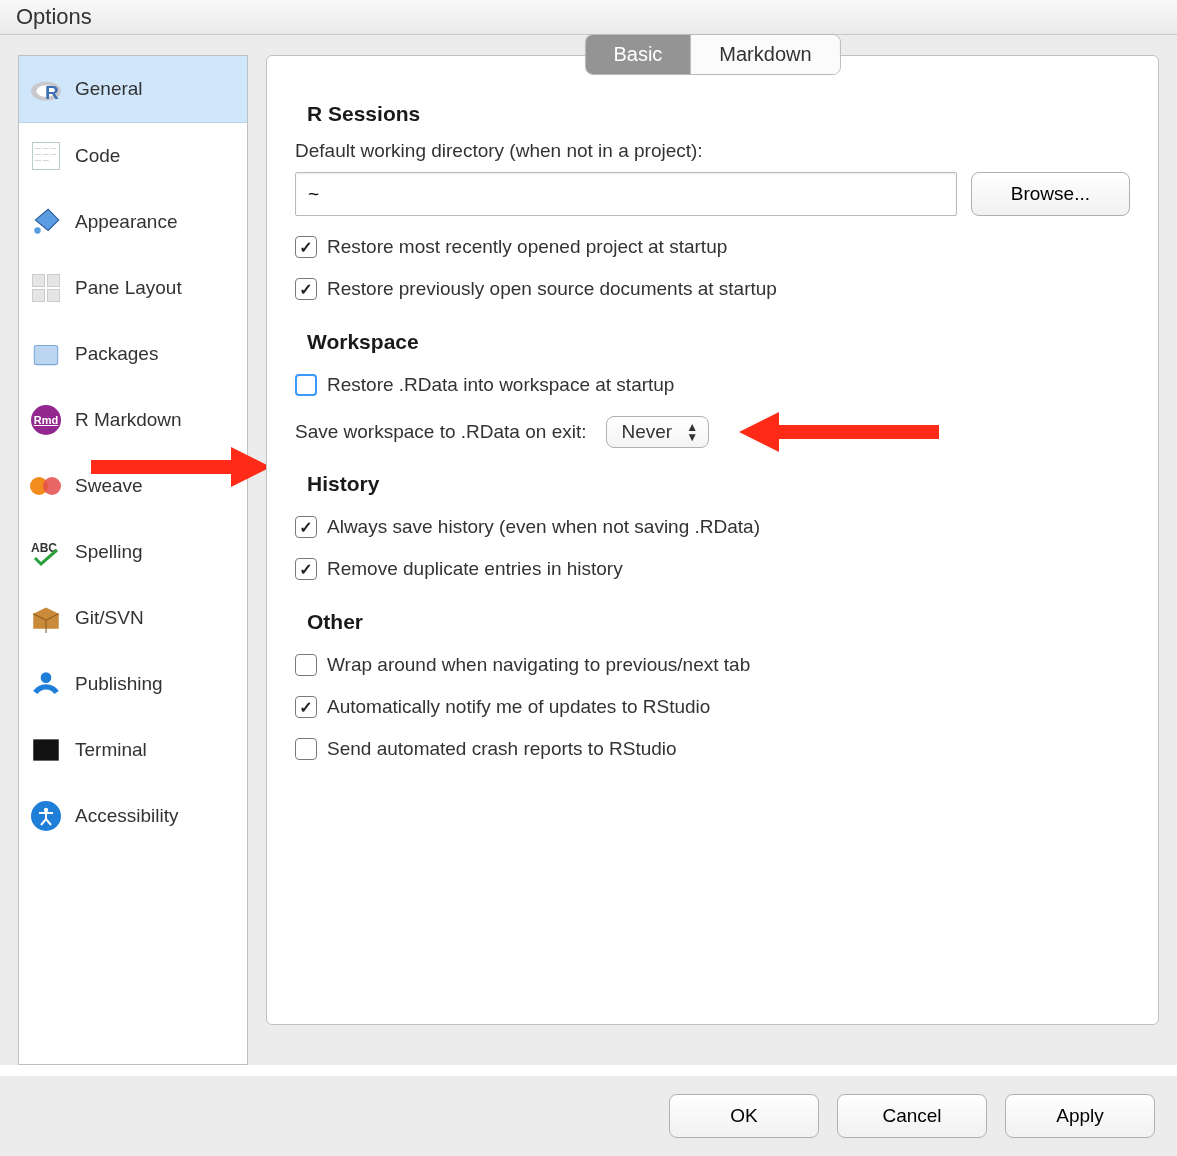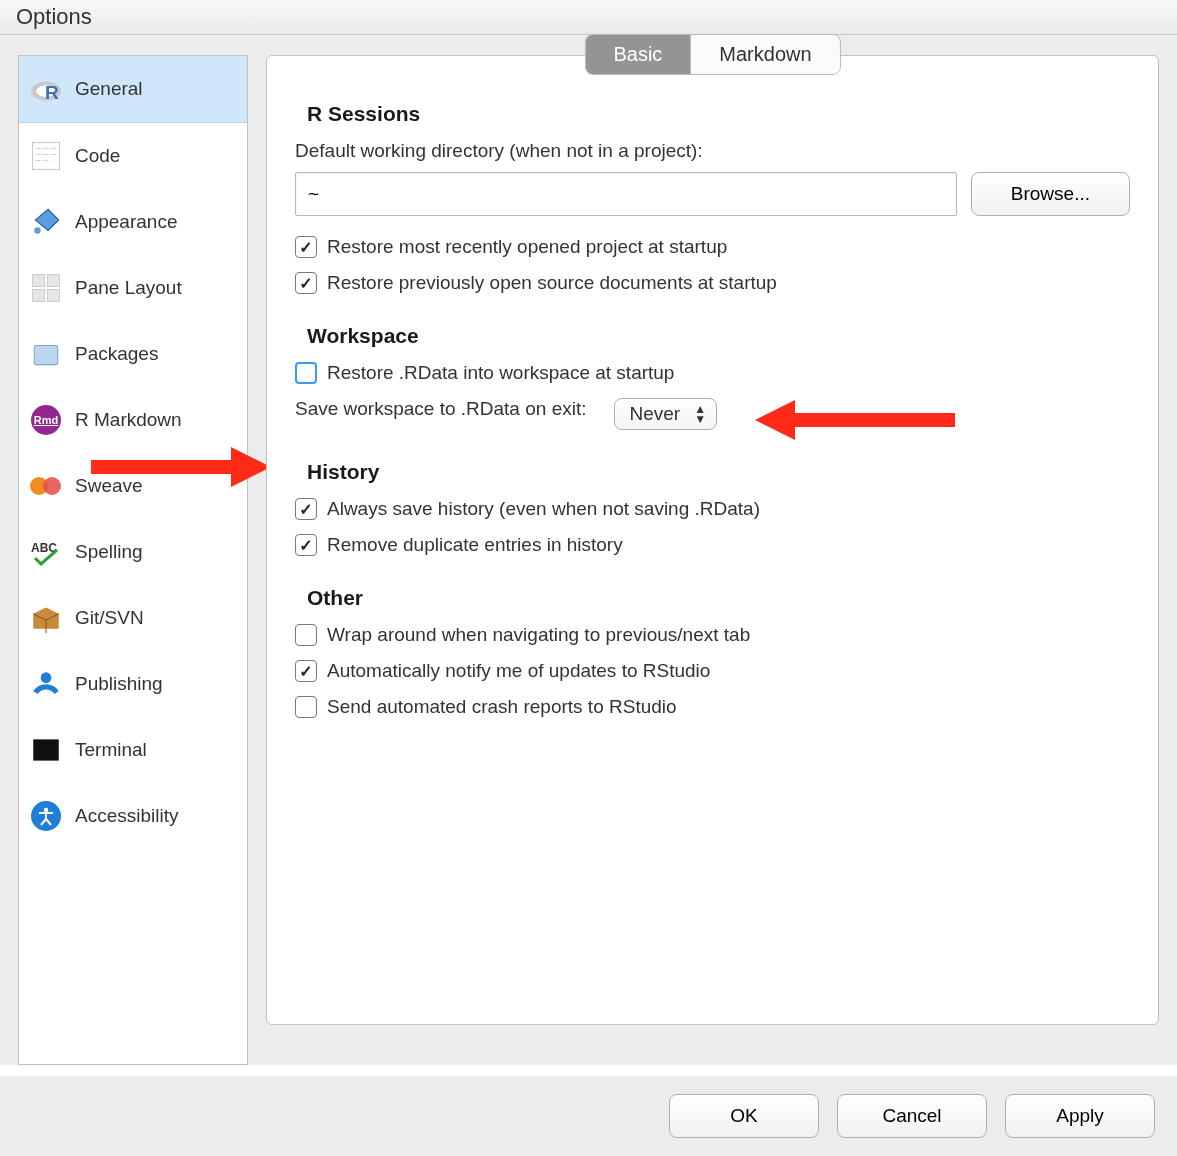--- a/index.html
+++ b/index.html
@@ -76,25 +76,25 @@
 .input-row { display:flex; gap:14px; align-items:center; margin-bottom: 20px;}
 .path-input {
   flex:1; height:44px; border:1px solid #b9b9b9; background:#fff;
   padding: 0 12px; font-size:19px; border-radius:2px;
   box-shadow: inset 0 1px 2px rgba(0,0,0,0.08);
 }
 .btn {
   height:44px; padding: 0 39px; background: linear-gradient(#ffffff,#f1f1f1);
   border:1px solid #b0b0b0; border-radius:8px; font-size:19px; cursor:pointer;
 }
-.cb-row { display:flex; align-items:center; gap:10px; margin: 8px 0 14px 0;}
+.cb-row { display:flex; align-items:center; gap:10px; margin: 20px 0 14px 0;}
 .checkbox { width:22px; height:22px; border:1.5px solid #7a7a7a; border-radius:4px; background:#fff; display:flex; align-items:center; justify-content:center; font-size:16px; color:#222; cursor:pointer;}
 .checkbox.checked::after{ content:"✓"; font-weight:700;}
 .checkbox.highlight { border:2.5px solid #3b99fc; }
-.select-row { display:flex; align-items:flex-start; gap:28px; margin: 6px 0 18px 0;}
+.select-row { display:flex; align-items:center; gap:20px; margin: 6px 0 18px 0;}
 .select {
   display:inline-flex; align-items:center; gap:14px;
   border:1px solid #b0b0b0; border-radius:8px; padding:4px 10px 4px 14px;
   background: linear-gradient(#ffffff,#f4f4f4); cursor:pointer; font-size:19px;
 }
 .select .caret { font-size:12px; line-height:10px; display:flex; flex-direction:column;}
 .spacer { height: 10px; }
 .footer {
   position:absolute; bottom:0; left:0; right:0;
   display:flex; justify-content:flex-end; gap:18px;

